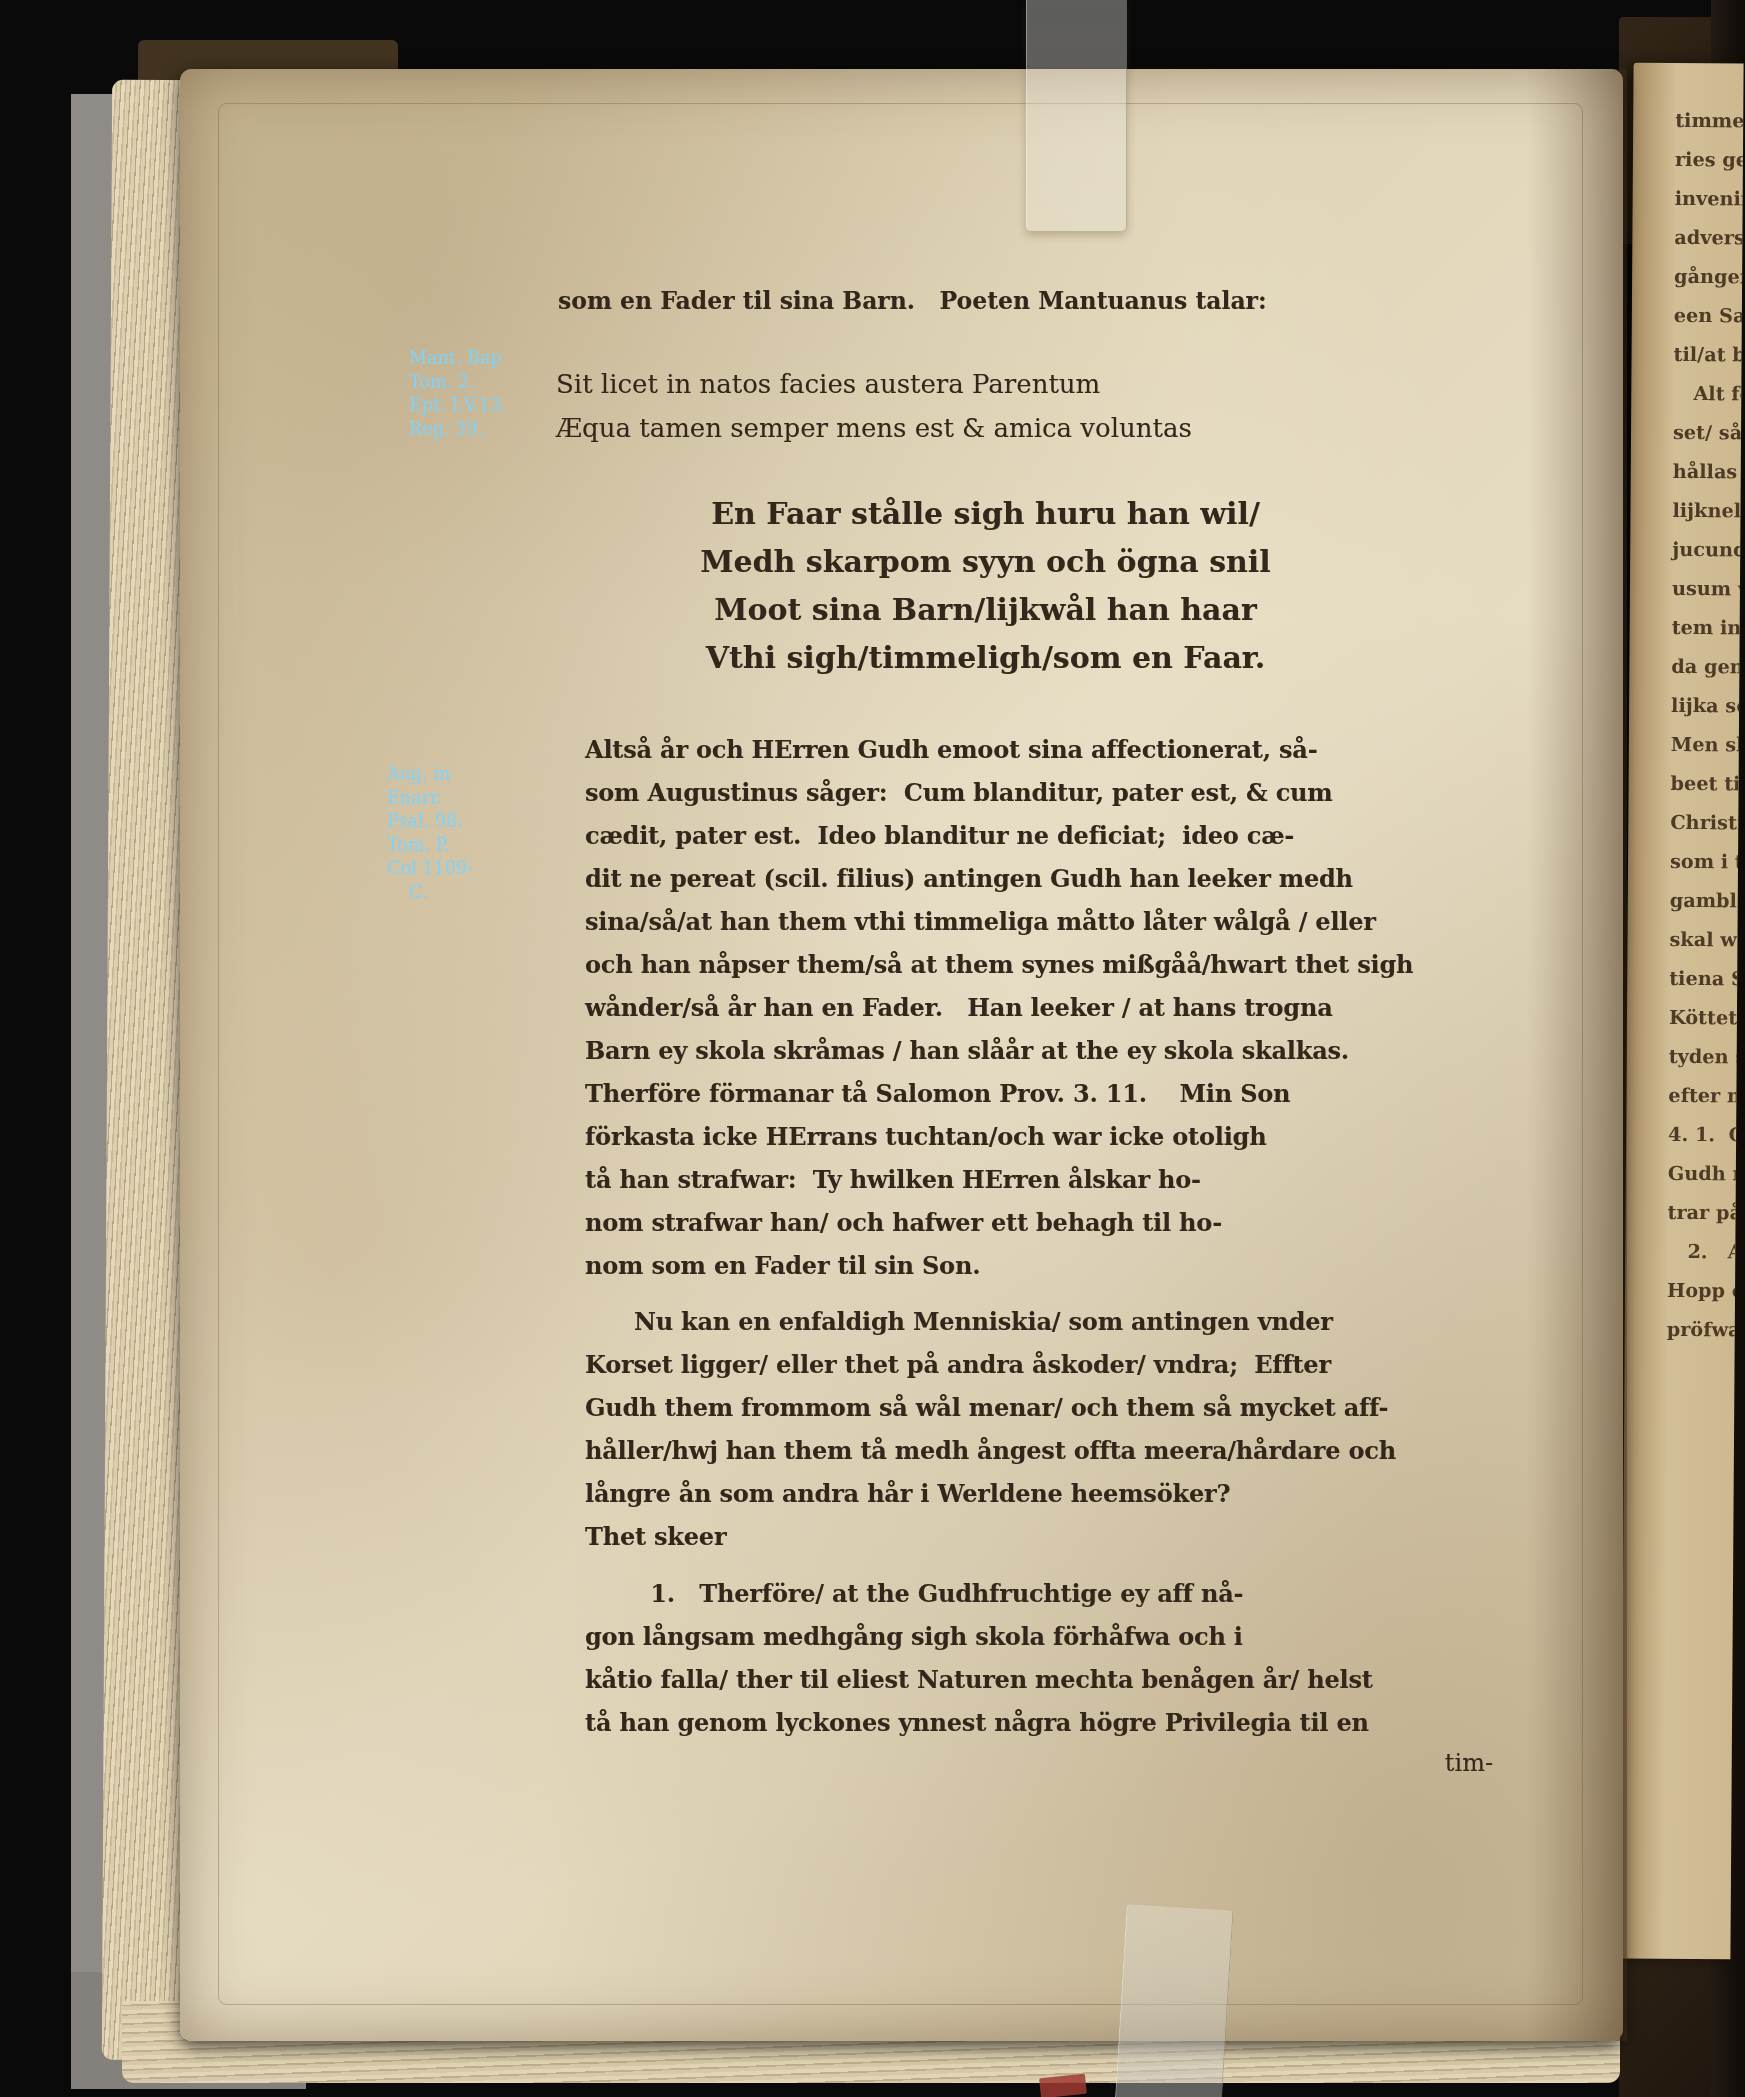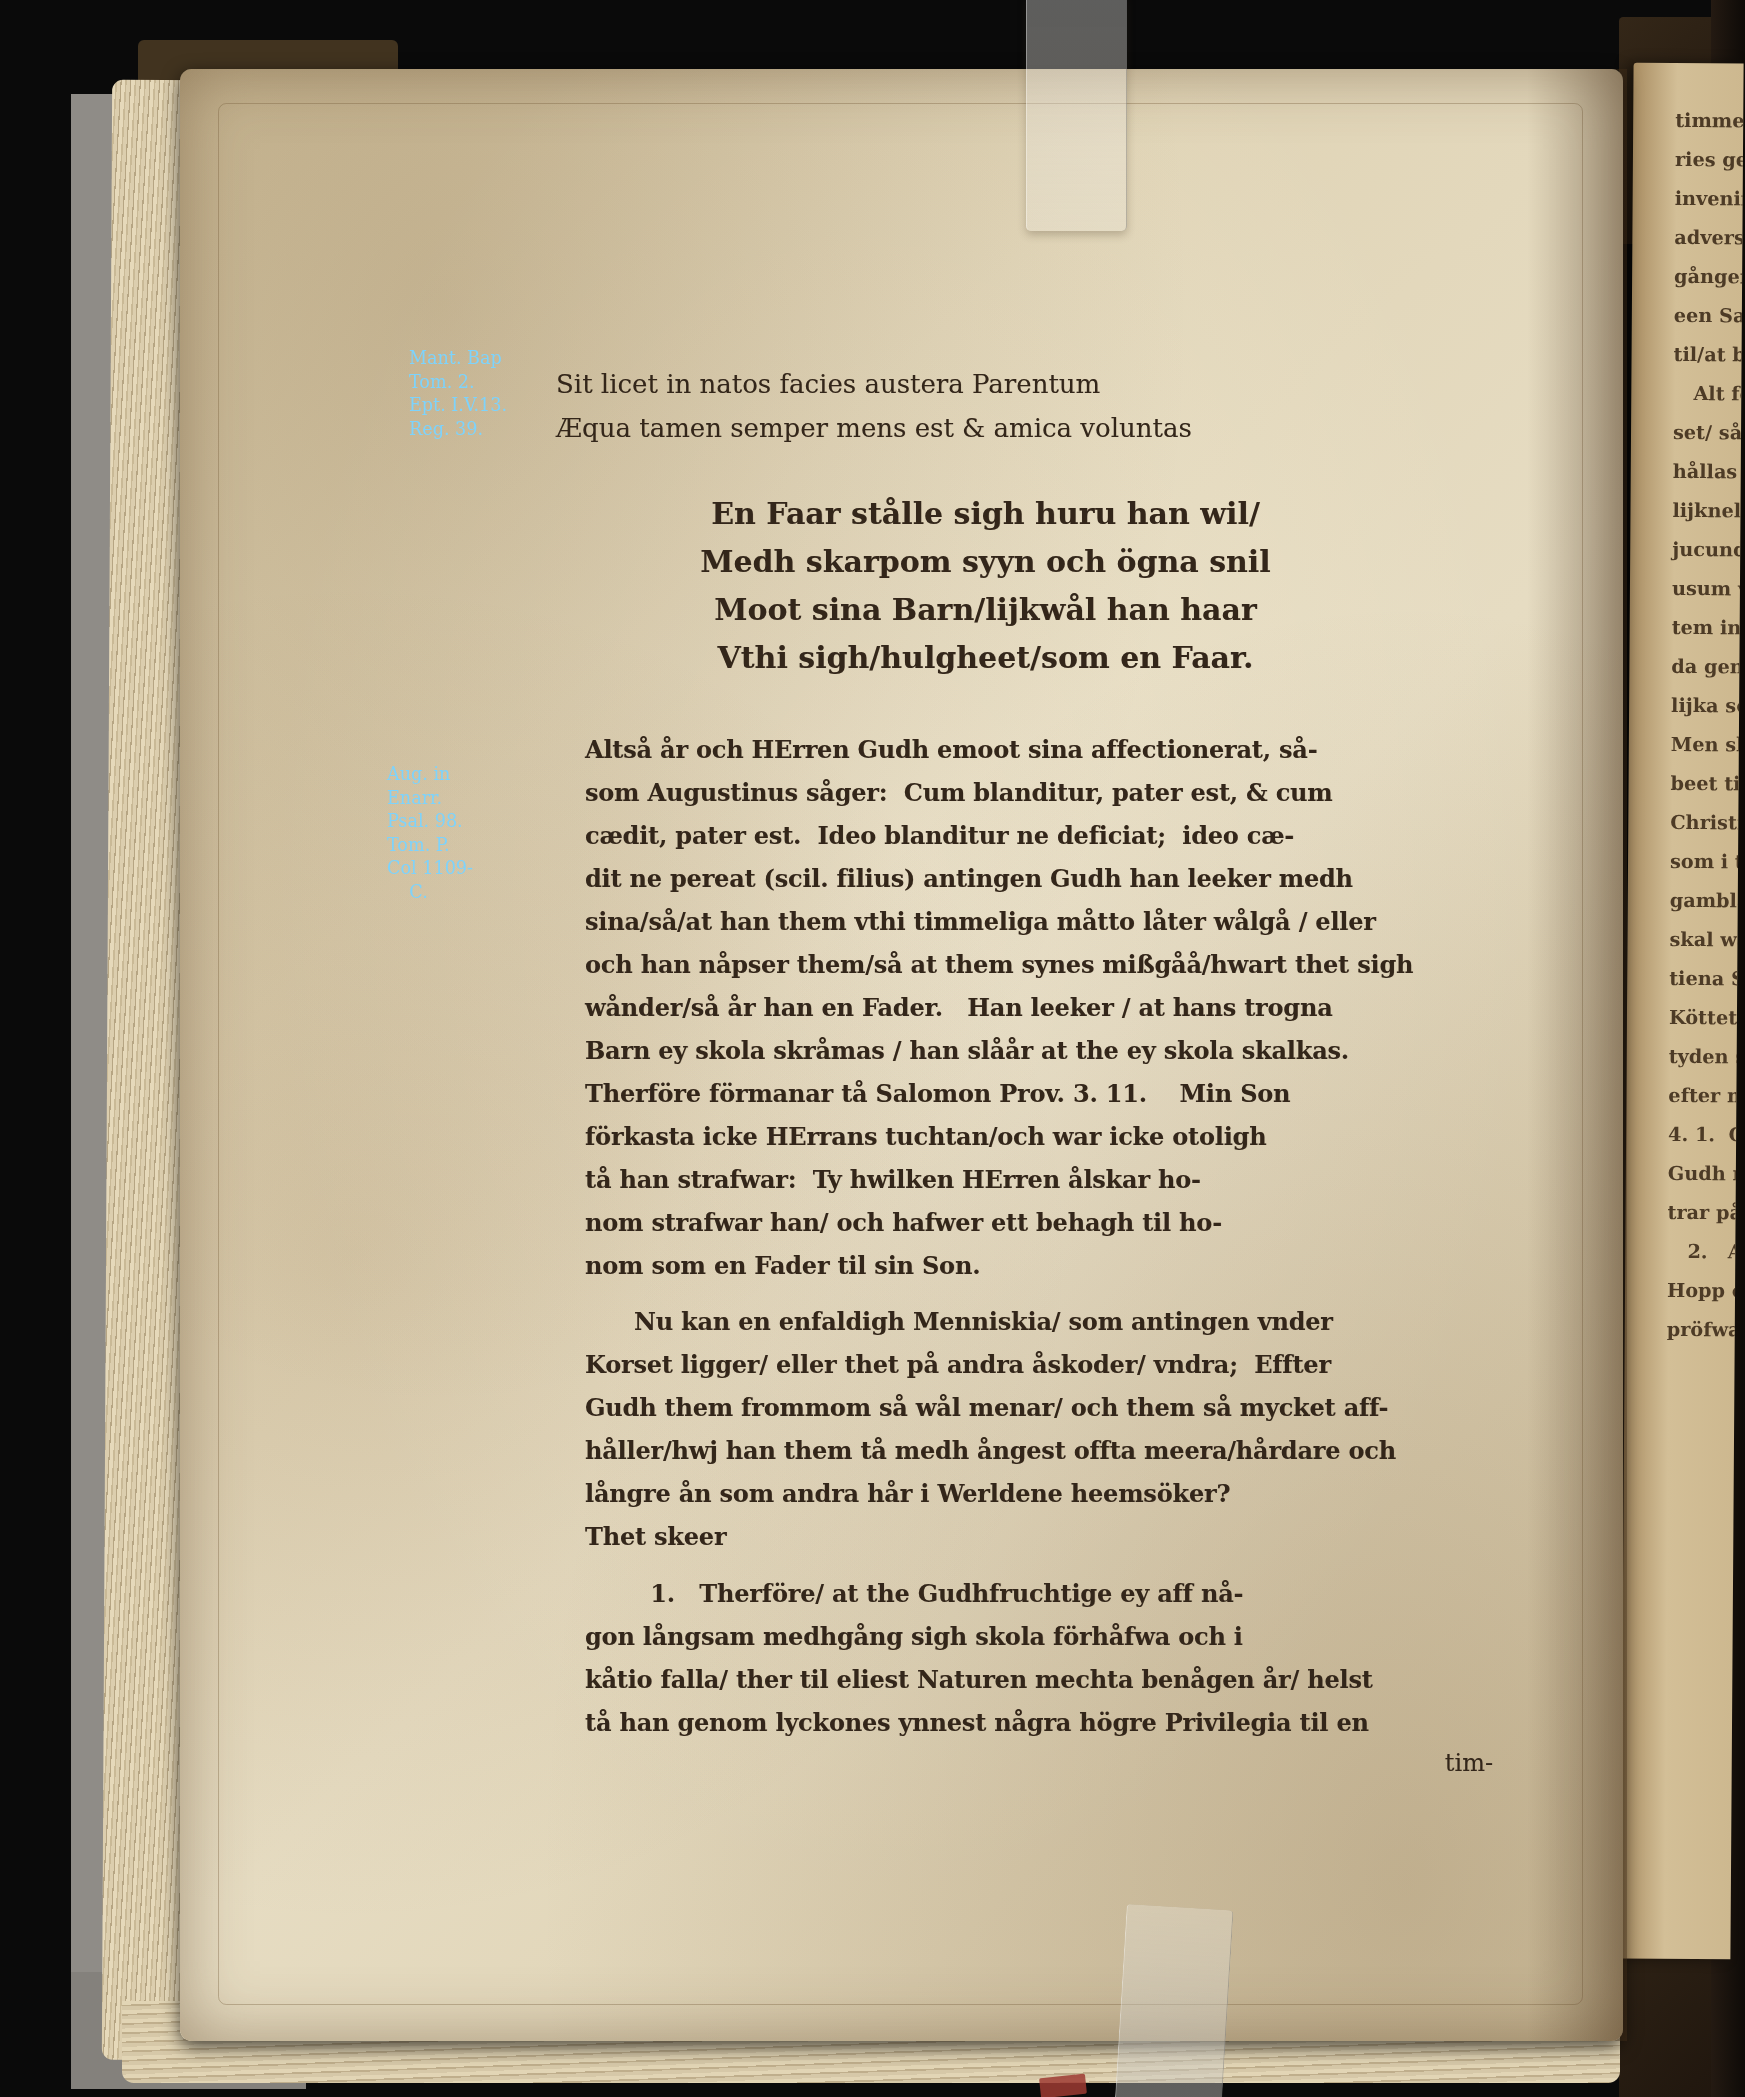--- a/index.html
+++ b/index.html
@@ -78,26 +78,27 @@
     <div class="right-col"><div class="rline">timmeligh w</div><div class="rline">ries gemeen</div><div class="rline">invenire ho</div><div class="rline">adversas, th</div><div class="rline">gången/ån</div><div class="rline">een Sago</div><div class="rline">til/at båra</div><div class="rline">   Alt fö</div><div class="rline">set/ såsom ett</div><div class="rline">hållas skola,</div><div class="rline">lijknelse hafw</div><div class="rline">jucunditate</div><div class="rline">usum victur</div><div class="rline">tem in liber</div><div class="rline">da genom moo</div><div class="rline">lijka som ett N</div><div class="rline">Men skal thet</div><div class="rline">beet til gödning</div><div class="rline">Christnom Ko</div><div class="rline">som i them boo</div><div class="rline">gambla Menn</div><div class="rline">skal warda o</div><div class="rline">tiena Synde</div><div class="rline">Köttet/wån</div><div class="rline">tyden som the</div><div class="rline">efter mennist</div><div class="rline">4. 1.  Corripit</div><div class="rline">Gudh nepser M</div><div class="rline">trar på thet han</div><div class="rline">   2.   At ig</div><div class="rline">Hopp och sta</div><div class="rline">pröfwade w</div></div>
   </div>
 
   <div class="abs stack-left" style="left:107px;top:80px;width:92px;height:1980px;"></div>
   <div class="abs stack-bottom" style="left:122px;top:2001px;width:1498px;height:82px;"></div>
 
   <div class="abs main-page" style="left:180px;top:69px;width:1443px;height:1972px;"></div>
   <div class="abs plate-line" style="left:218px;top:103px;width:1363px;height:1900px;"></div>
   <div class="abs gutter-shadow" style="left:1527px;top:69px;width:100px;height:1972px;"></div>
 
+  <div class="abs ink header-line" style="left:558px;top:287px;width:948px;">som en Fader til sina Barn.   Poeten Mantuanus talar:</div>
 
   <div class="abs margin-note" style="left:409px;top:347px;width:143px;"><div>Mant. Bap</div><div>Tom. 2.</div><div>Ept. I.V.13.</div><div>Reg. 39.</div></div>
 
   <div class="abs ink latin" style="left:556px;top:362px;width:965px;"><div>Sit licet in natos facies austera Parentum</div><div>Æqua tamen semper mens est &amp; amica voluntas</div></div>
 
-  <div class="abs ink verse" style="left:654px;top:490px;width:663px;"><div>En Faar stålle sigh huru han wil/</div><div>Medh skarpom syyn och ögna snil</div><div>Moot sina Barn/lijkwål han haar</div><div>Vthi sigh/hulgheet/som en Faar.</div></div>
+  <div class="abs ink verse" style="left:654px;top:490px;width:663px;"><div>En Faar stålle sigh huru han wil/</div><div>Medh skarpom syyn och ögna snil</div><div>Moot sina Barn/lijkwål han haar</div><div>Vthi sigh/timmeligh/som en Faar.</div></div>
 
   <div class="abs margin-note" style="left:387px;top:732px;width:143px;margin-top:31px;"><div>Aug. in</div><div>Enarr.</div><div>Psal. 98.</div><div>Tom. P.</div><div>Col 1109-</div><div>    C.</div></div>
 
   <div class="abs ink body-par" style="left:545px;top:728px;width:965px;"><div>Altså år och HErren Gudh emoot sina affectionerat, så-</div><div>som Augustinus såger:  Cum blanditur, pater est, &amp; cum</div><div>cædit, pater est.  Ideo blanditur ne deficiat;  ideo cæ-</div><div>dit ne pereat (scil. filius) antingen Gudh han leeker medh</div><div>sina/så/at han them vthi timmeliga måtto låter wålgå / eller</div><div>och han nåpser them/så at them synes mißgåå/hwart thet sigh</div><div>wånder/så år han en Fader.   Han leeker / at hans trogna</div><div>Barn ey skola skråmas / han slåår at the ey skola skalkas.</div><div>Therföre förmanar tå Salomon Prov. 3. 11.    Min Son</div><div>förkasta icke HErrans tuchtan/och war icke otoligh</div><div>tå han strafwar:  Ty hwilken HErren ålskar ho-</div><div>nom strafwar han/ och hafwer ett behagh til ho-</div><div>nom som en Fader til sin Son.</div></div>
 
   <div class="abs ink body-par" style="left:545px;top:1300px;width:965px;"><div>      Nu kan en enfaldigh Menniskia/ som antingen vnder</div><div>Korset ligger/ eller thet på andra åskoder/ vndra;  Effter</div><div>Gudh them frommom så wål menar/ och them så mycket aff-</div><div>håller/hwj han them tå medh ångest offta meera/hårdare och</div><div>långre ån som andra hår i Werldene heemsöker?</div><div>Thet skeer</div></div>
 
   <div class="abs ink body-par" style="left:545px;top:1572px;width:965px;"><div>        1.   Therföre/ at the Gudhfruchtige ey aff nå-</div><div>gon långsam medhgång sigh skola förhåfwa och i</div><div>kåtio falla/ ther til eliest Naturen mechta benågen år/ helst</div><div>tå han genom lyckones ynnest några högre Privilegia til en</div></div>
 
   <div class="abs ink catchword" style="left:545px;top:1749px;width:948px;">tim-</div>

